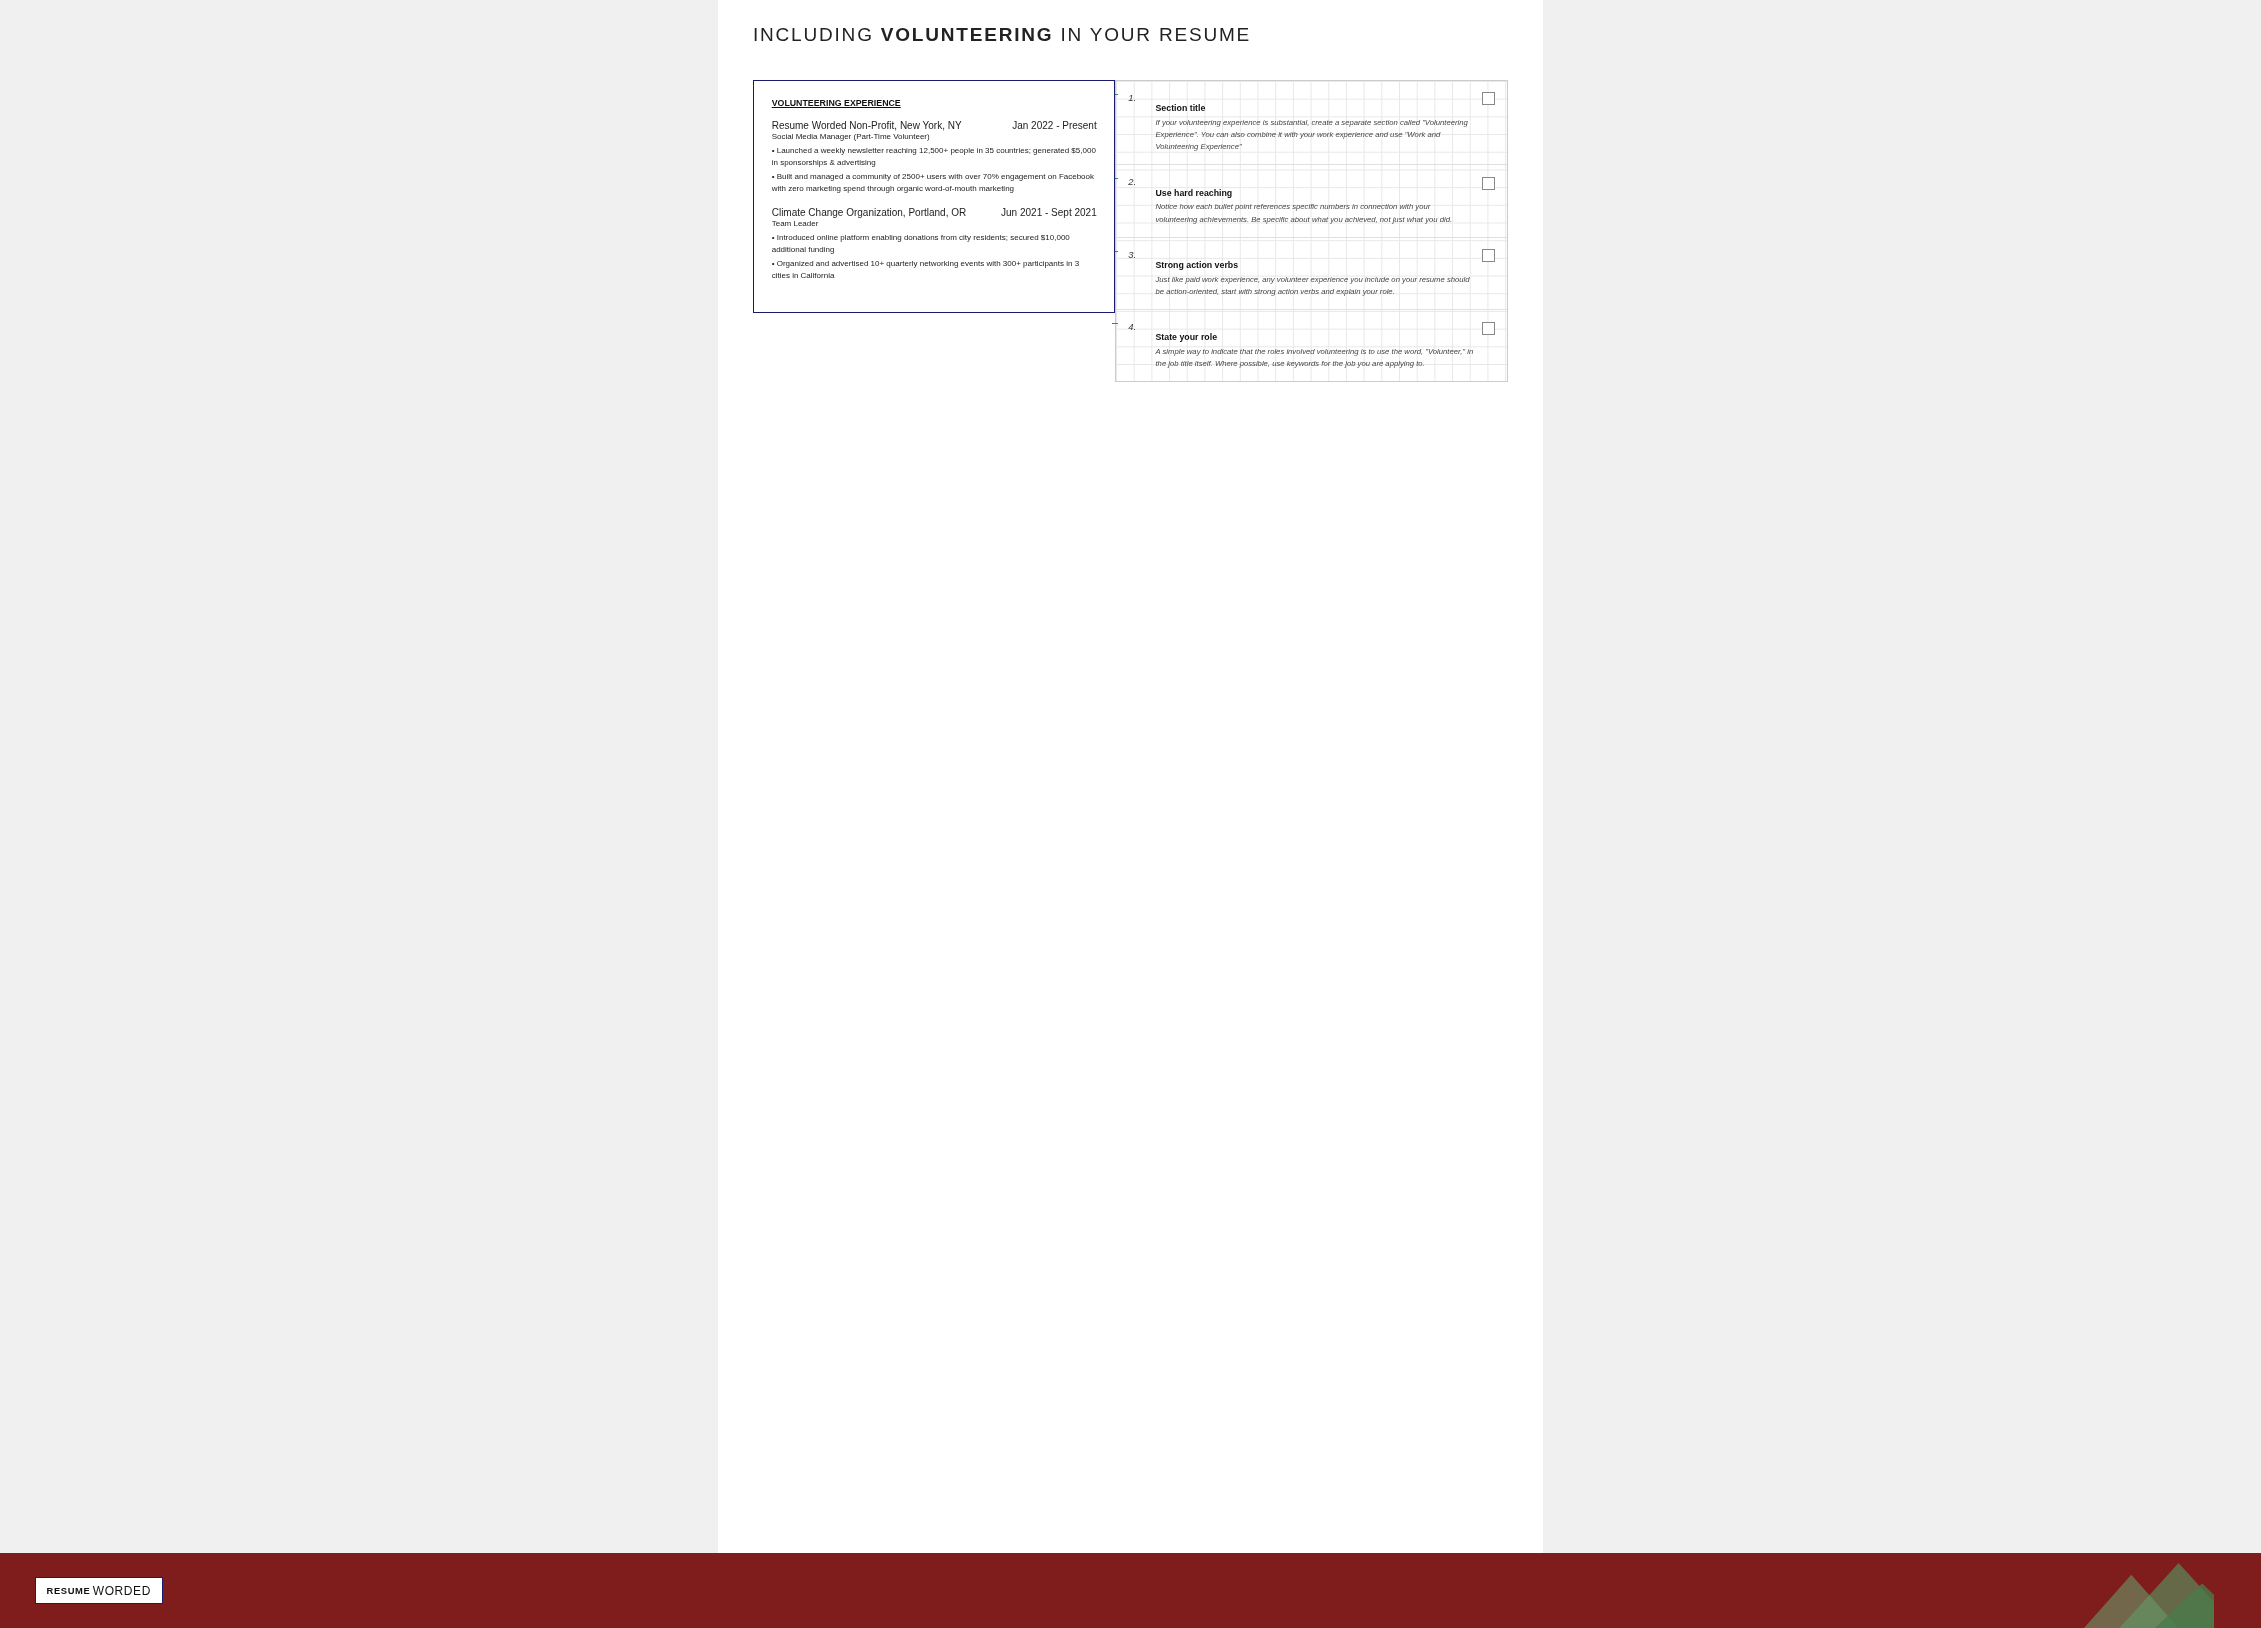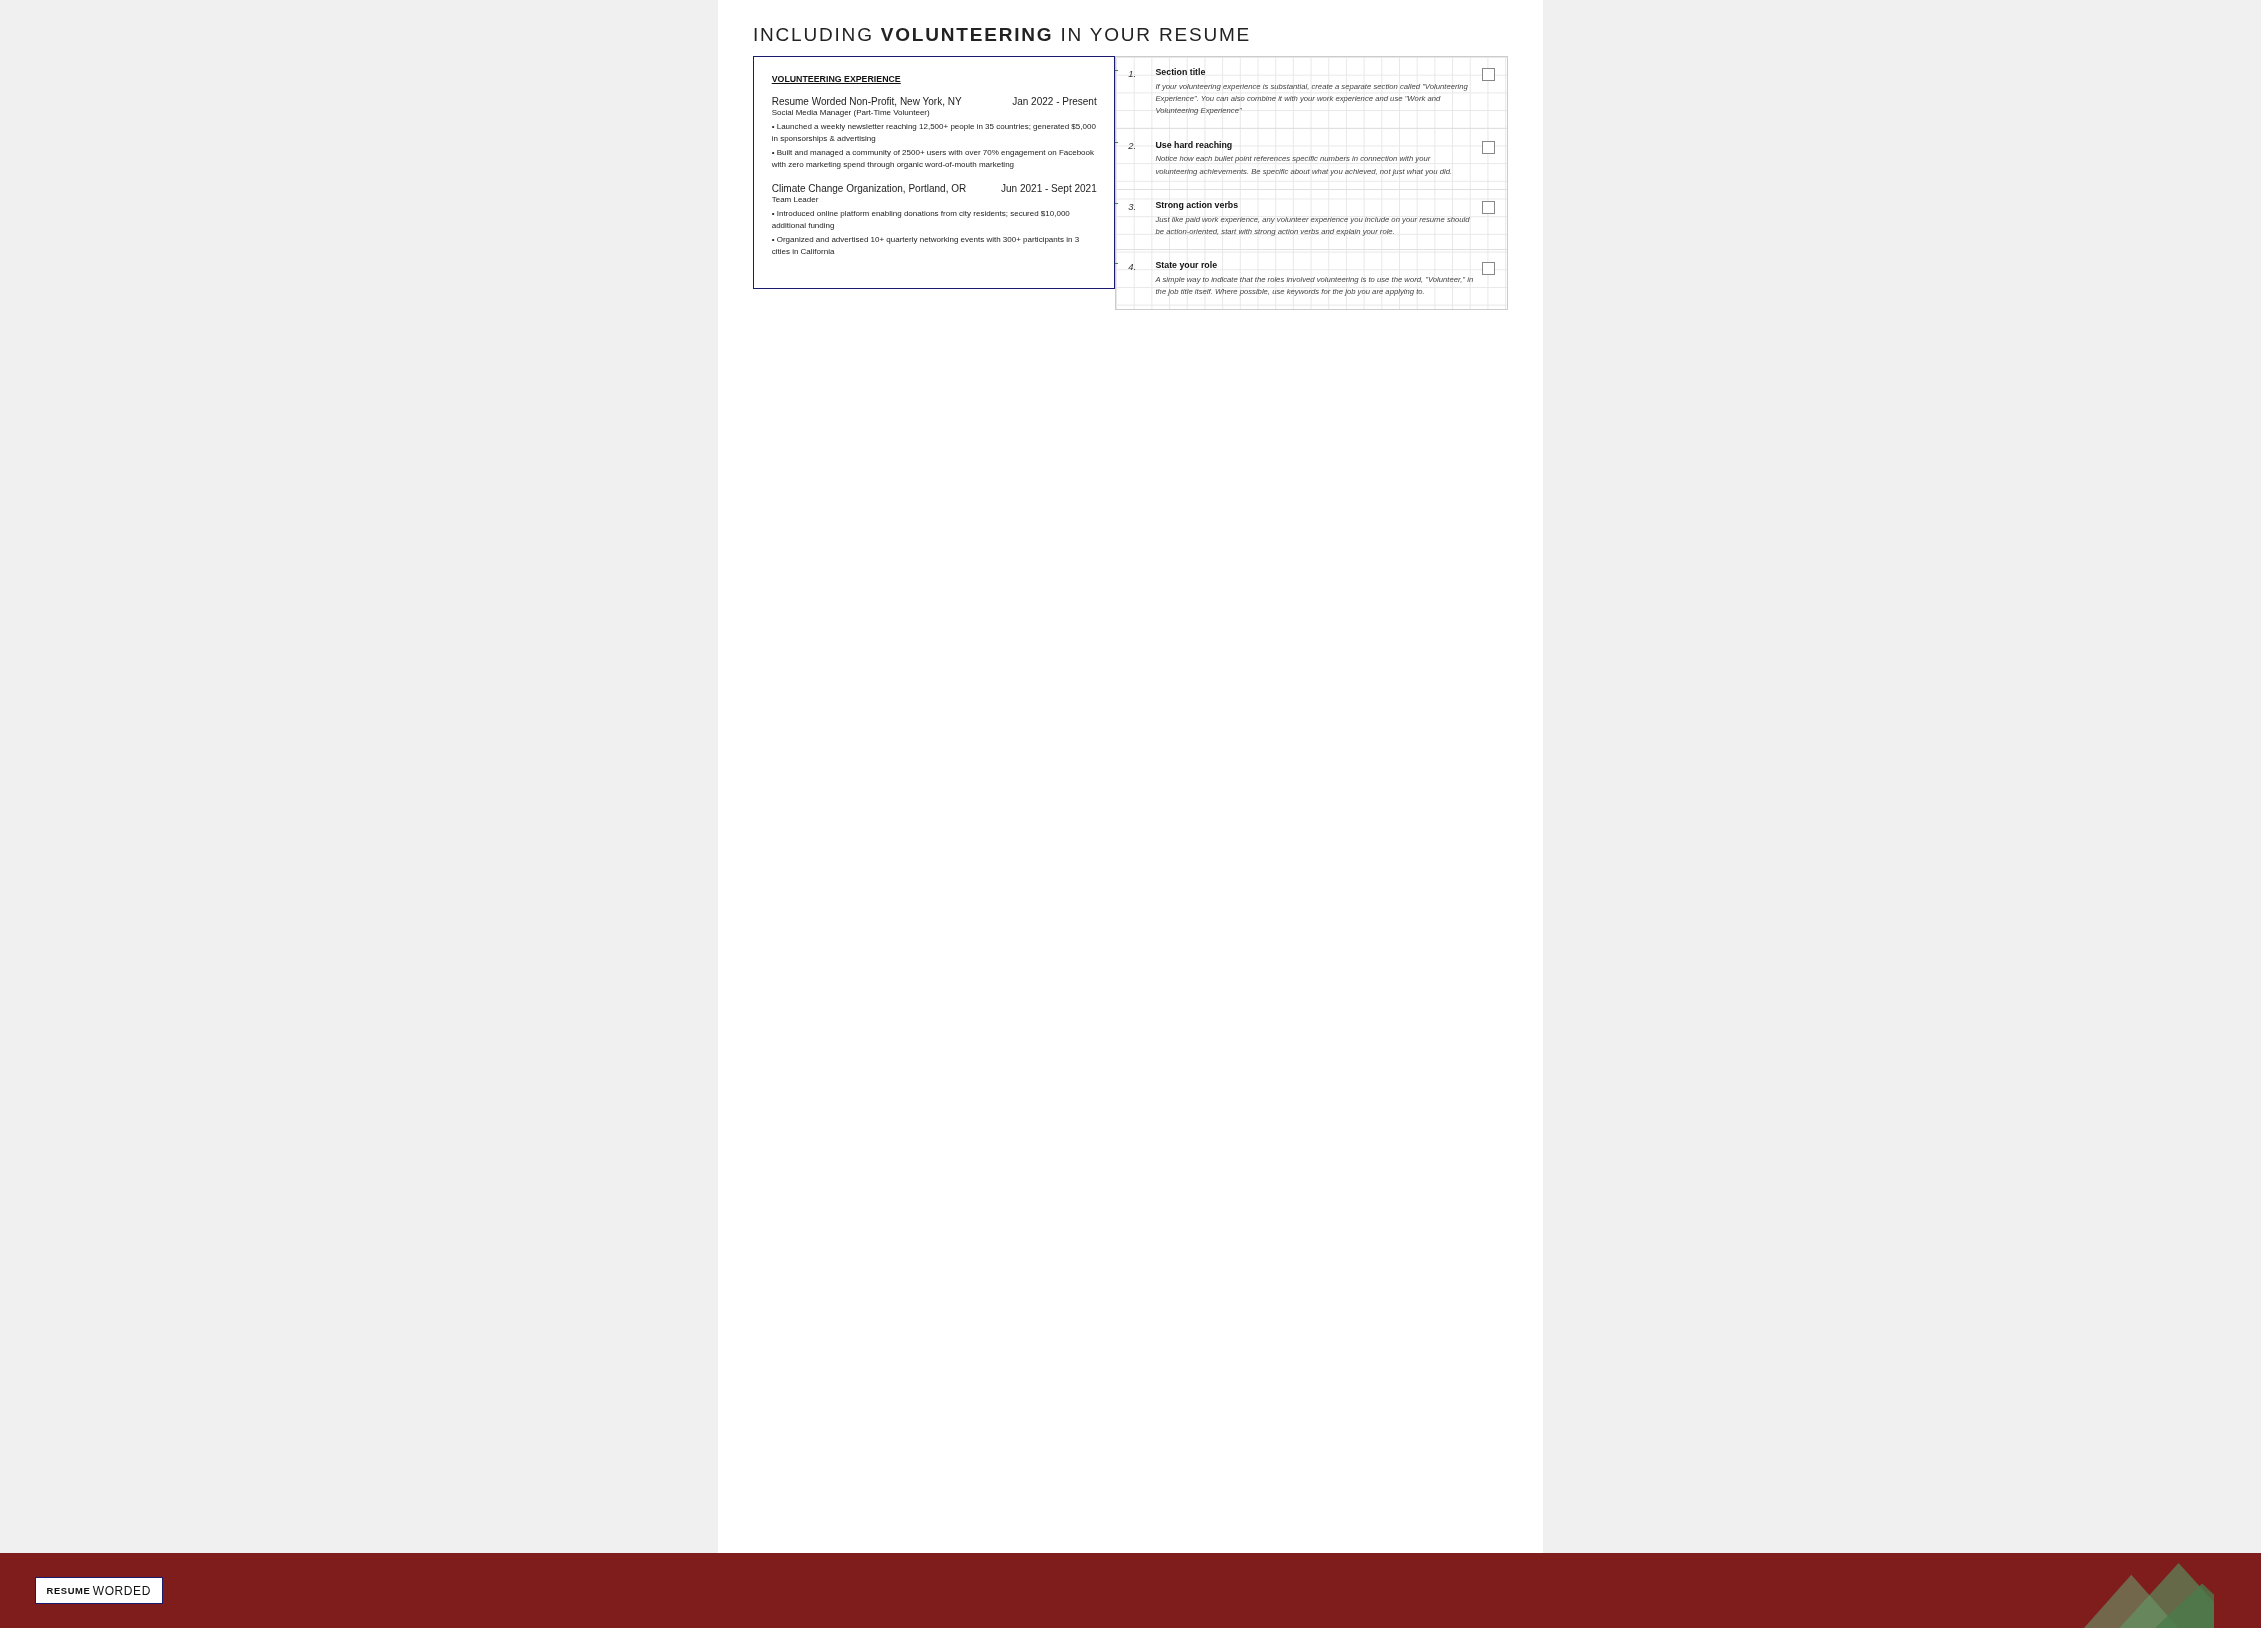--- a/index.html
+++ b/index.html
@@ -20,21 +20,21 @@
       flex: 1;
       padding: 23.6px 35px 35px 35px;
       position: relative;
     }
 
     .page-title {
       font-size: 19px;
       font-weight: 400;
       letter-spacing: 1.8px;
       color: #222;
-      margin-bottom: 10px;
+      margin-bottom: 34px;
       text-transform: uppercase;
     }
 
     .page-title strong {
       font-weight: 900;
     }
 
     .content-area {
       display: flex;
       gap: 0;
@@ -111,20 +111,21 @@
     .tip-number {
       font-size: 9.4px;
       color: #333;
       min-width: 19px;
       padding-top: 0.6px;
       font-style: italic;
     }
 
     .tip-content {
       flex: 1;
+      margin-top: 12px;
     }
 
     .tip-title {
       font-size: 8.8px;
       font-weight: 700;
       color: #111;
       margin-bottom: 3.5px;
     }
 
     .tip-description {

